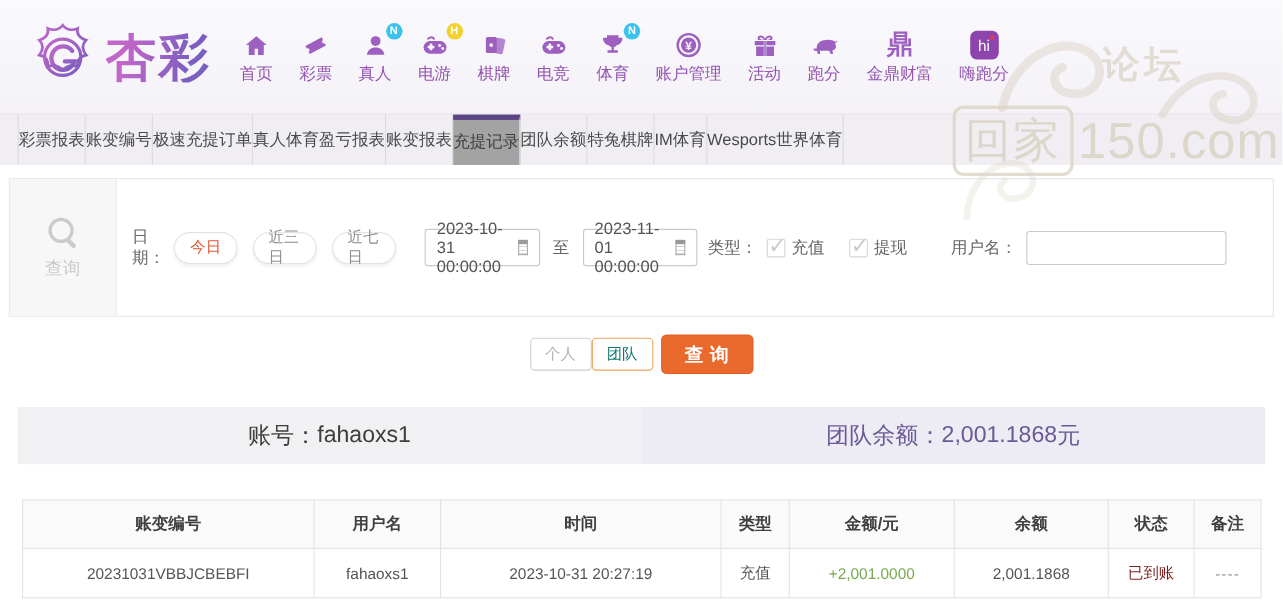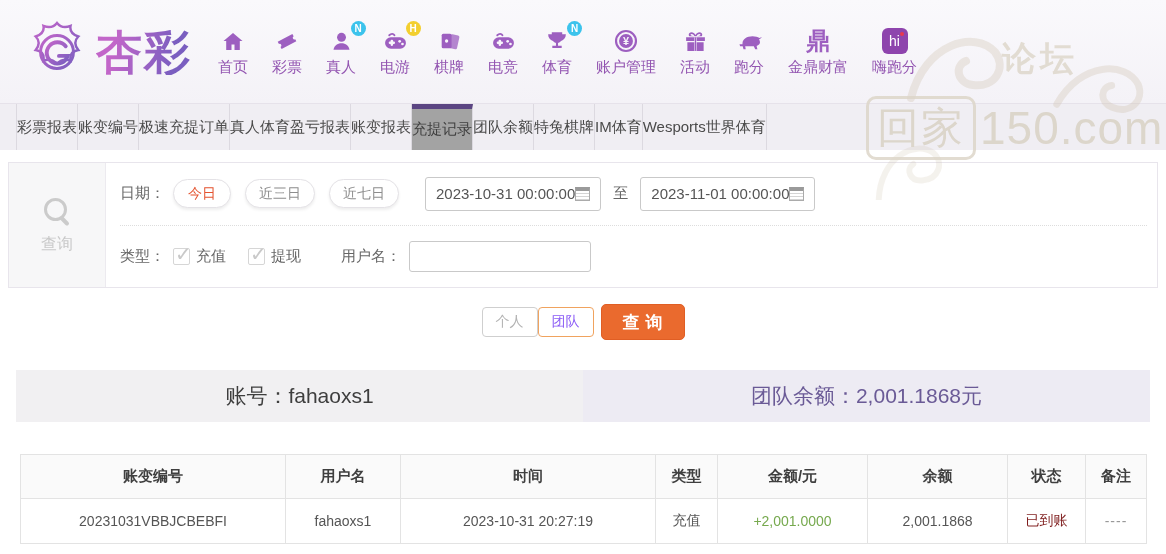--- a/index.html
+++ b/index.html
@@ -38,21 +38,21 @@
   
   .filter-panel { margin:12px 8px 0; border:1px solid #e8e5ec; background:#fff; display:flex; height:126px; }
   .query-col { flex:0 0 97px; background:#f7f7f8; border-right:1px solid #eceaef;
     display:flex; flex-direction:column; align-items:center; justify-content:center; gap:6px;
     color:#c9c9c9; font-size:16px; cursor:pointer; }
   .mag { width:32px; height:32px; position:relative; }
   .mag::before { content:""; position:absolute; width:17px; height:17px; border:3px solid #cbcbcb;
     border-radius:50%; left:3px; top:2px; }
   .mag::after { content:""; position:absolute; width:11px; height:4px; background:#cbcbcb;
     border-radius:2px; transform:rotate(45deg); left:18px; top:23px; }
-  .filter-fields { flex:1; display:flex; flex-direction:column; padding:0 0 0 14px; }
+  .filter-fields { flex:1; display:flex; flex-direction:row; padding:0 0 0 14px; }
   .frow { flex:1; display:flex; align-items:center; }
   .frow-divider { border-top:1px dotted #ddd; margin-right:10px; }
   .flabel { font-size:15px; color:#666; margin-right:8px; }
   .pill { display:inline-flex; align-items:center; justify-content:center; min-width:58px; height:29px;
     padding:0 13px; margin-right:14px; border:1px solid #e4e2e6; border-radius:16px; background:#fff;
     box-shadow:0 2px 3px rgba(0,0,0,.07); font-size:14px; color:#8d8d8d; cursor:pointer; }
   .pill.active { color:#e4532f; }
   .datebox { display:inline-flex; align-items:center; height:34px; padding:0 10px;
     border:1px solid #c9c9c9; border-radius:3px; background:#fff; font-size:15px; color:#555; cursor:pointer; }
   .cal { width:15px; height:14px; border:1px solid #ababab; border-top:4px solid #9a9a9a;
@@ -63,21 +63,21 @@
     position:relative; display:inline-block; margin-right:6px; }
   .cb::after { content:"✓"; position:absolute; left:1px; top:-7px; font-size:20px; color:#c9c9c9; }
   .cb-label { font-size:15px; color:#666; }
   .text-input { width:182px; height:31px; border:1px solid #c9c9c9; border-radius:3px; padding:0 8px;
     font-size:14px; color:#555; outline:none; }
 
   
   .actions { margin-top:16px; display:flex; align-items:center; justify-content:center; }
   .btn-ghost { height:30px; padding:0 13px; border:1px solid #cfcfcf; border-radius:4px; background:#fff;
     color:#b3b3b3; font-size:14px; cursor:pointer; }
-  .btn-ghost.team { border-color:#f0a35f; color:#8b5cf6; margin-right:7px; }
+  .btn-ghost.team { border-color:#f0a35f; color:#0f766e; margin-right:7px; }
   .btn-primary { height:36px; padding:0 15px 0 21px; background:#ea6a2e; border:1px solid #e05e24;
     border-radius:5px; color:#fff; font-size:17px; font-weight:bold; letter-spacing:6px; cursor:pointer; }
 
   
   .band { display:flex; margin:30px 16px 0; height:52px; }
   .band-left { flex:0 0 50%; background:#f1f0f2; display:flex; align-items:center; justify-content:center;
     font-size:21px; color:#3e3e3e; }
   .band-right { flex:1; background:#edebf3; display:flex; align-items:center; justify-content:center;
     font-size:21px; color:#6a5a96; }
 

